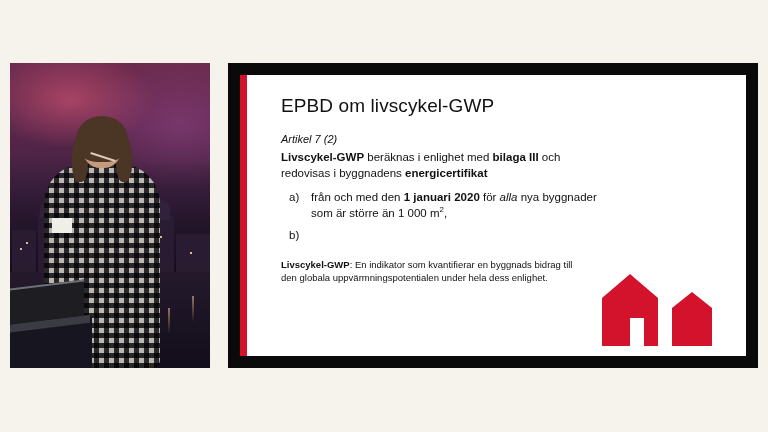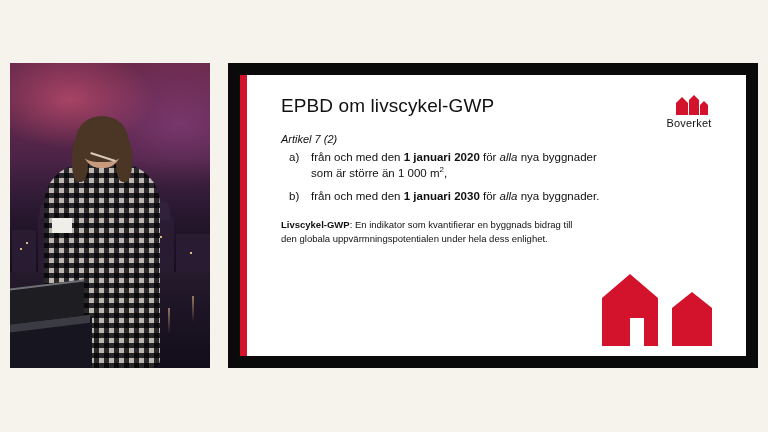--- a/index.html
+++ b/index.html
@@ -339,47 +339,35 @@
     </div>
     <div class="podium"></div>
     <div class="laptop-base"></div>
     <div class="laptop"></div>
   </div>
 
   <div class="slide-frame">
     <div class="slide-accent"></div>
     <div class="slide">
 
-      <div class="logo">
-        <div class="logo-mark">
-          <svg width="70" height="22" viewBox="0 0 70 22" aria-hidden="true">
-            <g fill="#d3132c">
-              <path d="M22 22 V10 L28 4 L34 10 V22 Z"></path>
-              <path d="M35 22 V7 L40 2 L45 7 V22 Z"></path>
-              <path d="M46 22 V12 L50 8 L54 12 V22 Z"></path>
-            </g>
-          </svg>
-        </div>
-        <div class="logo-word">Boverket</div>
-      </div>
 
       <div class="slide-inner">
         <h1 class="slide-title">EPBD om livscykel-GWP</h1>
 
         <p class="artikel">Artikel 7 (2)</p>
 
+        <p class="lead"><b>Livscykel-GWP</b><span> beräknas i enlighet med </span><b>bilaga III</b><span> och redovisas i byggnadens </span><b>energicertifikat</b></p>
 
         <ul class="list">
           <li>
             <span class="marker">a)</span>
             <span class="txt"><span>från och med den </span><b>1 januari 2020</b><span> för </span><i>alla</i><span> nya byggnader som är större än 1 000 m</span><sup>2</sup><span>,</span></span>
           </li>
           <li>
             <span class="marker">b)</span>
-            <span class="txt"><span>från och med den </span><b>1 januari 2030</b><span> för </span><i>alla</i><span> nya byggnader.</span></span>
           </li>
         </ul>
 
         <p class="definition"><b>Livscykel-GWP</b><span>: En indikator som kvantifierar en byggnads bidrag till den globala uppvärmningspotentialen under hela dess enlighet.</span></p>
       </div>
 
       <div class="houses">
         <svg width="124" height="72" viewBox="0 0 124 72" aria-hidden="true">
           <g fill="#d3132c">
             <path d="M2 72 V24 L30 0 L58 24 V72 H44 V44 H30 V72 Z"></path>

